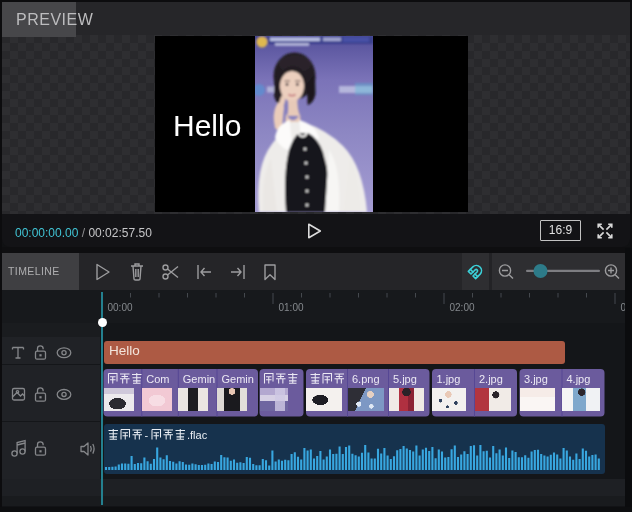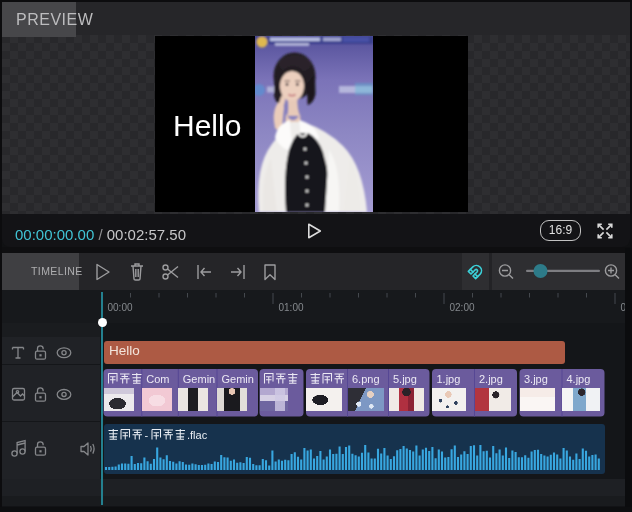--- a/index.html
+++ b/index.html
@@ -57,34 +57,34 @@
       <circle cx="51" cy="127" r="1.5" fill="#e4e4e4"></circle>
 <circle cx="52" cy="141" r="1.5" fill="#e4e4e4"></circle>
       <circle cx="52" cy="155" r="1.5" fill="#e4e4e4"></circle>
 <circle cx="52" cy="169" r="1.5" fill="#e4e4e4"></circle>
 <path d="M8 176 Q6 142 16 122 L22 176 Z" fill="#eae7e4"></path>
 <path d="M106 176 Q106 144 94 120 L88 176 Z" fill="#edebe8"></path>
 <path d="M84 176 Q86 130 74 114 L70 176 Z" fill="#f7f6f4"></path>
 </g>
   </svg>
 <div class="abs" style="left:2px;top:214px;width:628px;height:33px;background:#131316;border-radius:0 0 8px 8px"></div>
-<div class="abs" style="left:15px;top:226px;font-size:15px;color:#c6c6c8"><span style="color:#41c4d5">00:00:00.00</span> <span style="color:#909092">/</span> 00:02:57.50</div>
+<div class="abs" style="left:15px;top:226px;font-size:12px;color:#c6c6c8"><span style="color:#41c4d5">00:00:00.00</span> <span style="color:#909092">/</span> 00:02:57.50</div>
 <svg class="abs" style="left:304px;top:221px" width="20" height="20" viewBox="0 0 20 20">
     <path d="M4.8 3.3 L16.3 10 L4.8 16.7 Z" fill="none" stroke="#dcdcdc" stroke-width="1.6" stroke-linejoin="round"></path>
   </svg>
-<div class="abs" style="left:540px;top:220px;width:41px;height:21px;border:1px solid #c2c2c2;border-radius:9px;color:#e0e0e0;font-size:12px;text-align:center;line-height:19px">16:9</div>
+<div class="abs" style="left:540px;top:220px;width:41px;height:21px;border:1px solid #c2c2c2;border-radius:1px;color:#e0e0e0;font-size:12px;text-align:center;line-height:19px">16:9</div>
 <svg class="abs" style="left:595px;top:221px" width="20" height="20" viewBox="0 0 20 20">
 <g stroke="#d8d8d8" stroke-width="1.6" fill="none">
 <path d="M3.2 6.8 V3.2 H6.8 M13.2 3.2 H16.8 V6.8 M16.8 13.2 V16.8 H13.2 M6.8 16.8 H3.2 V13.2"></path>
 <path d="M3.6 3.6 L8.6 8.6 M16.4 3.6 L11.4 8.6 M16.4 16.4 L11.4 11.4 M3.6 16.4 L8.6 11.4"></path>
 </g>
   </svg>
 <div class="abs" style="left:0;top:247px;width:632px;height:6px;background:#0e0e10"></div>
 <div class="abs" style="left:0;top:253px;width:632px;height:37px;background:#252528"></div>
-<div class="abs" style="left:2px;top:253px;width:77px;height:37px;background:#3f3f42;color:#aeaeb0;font-size:10.5px;letter-spacing:0.4px;line-height:37px;padding-left:29px">TIMELINE</div>
+<div class="abs" style="left:2px;top:253px;width:77px;height:37px;background:#3f3f42;color:#aeaeb0;font-size:10.5px;letter-spacing:0.4px;line-height:37px;padding-left:6px">TIMELINE</div>
 <svg class="abs" style="left:90px;top:258px" width="200" height="28" viewBox="0 0 200 28">
 <g stroke="#9c9c9e" stroke-width="1.4" fill="none">
 <path d="M7 6.5 L19 14 L7 21.5 Z" stroke-linejoin="round"></path>
 <path d="M41 8 H53 M43 8 L44 21 Q44 22 45.5 22 H48.5 Q50 22 50 21 L51 8 M45 7.5 V6 H49 V7.5 M45.8 11 V19 M48.2 11 V19"></path>
 <circle cx="75.5" cy="9.5" r="2.5"></circle>
       <circle cx="75.5" cy="18.5" r="2.5"></circle>
 <path d="M77.5 11 L88 19.5 M77.5 17 L88 8.5"></path>
 <path d="M108 7 V21 M121 14 H111 M114.5 10 L111 14 L114.5 18"></path>
 <path d="M154 7 V21 M141 14 H151 M147.5 10 L151 14 L147.5 18"></path>
 <path d="M175 7 H185 V21.5 L180 16.8 L175 21.5 Z" stroke-linejoin="round"></path>

